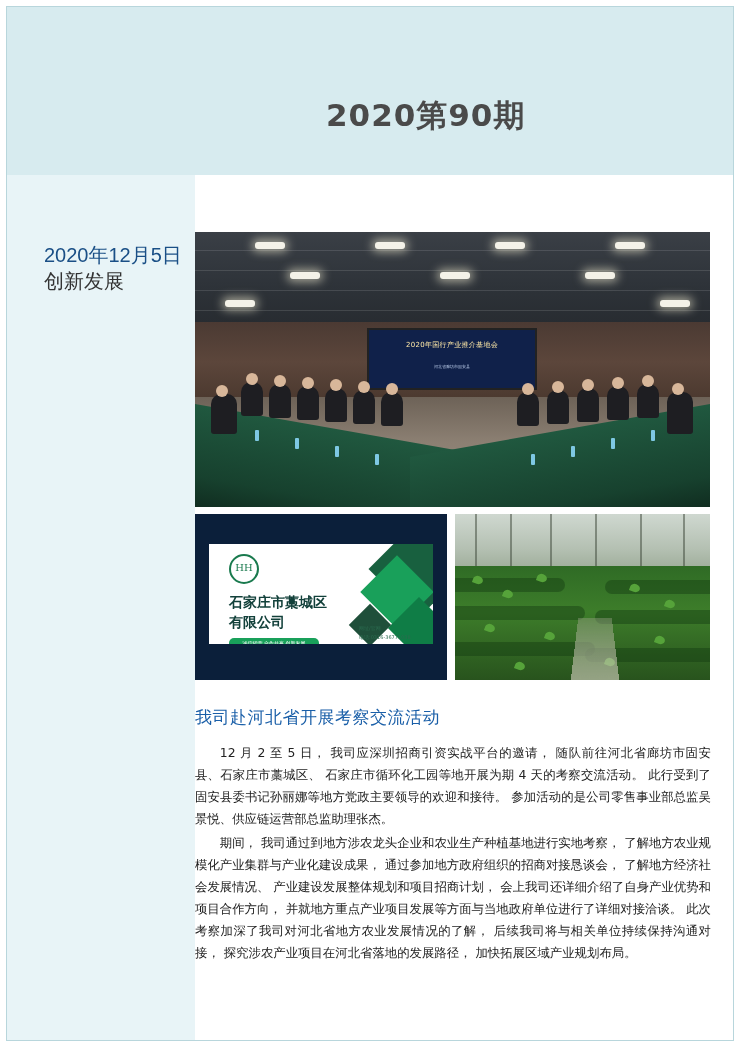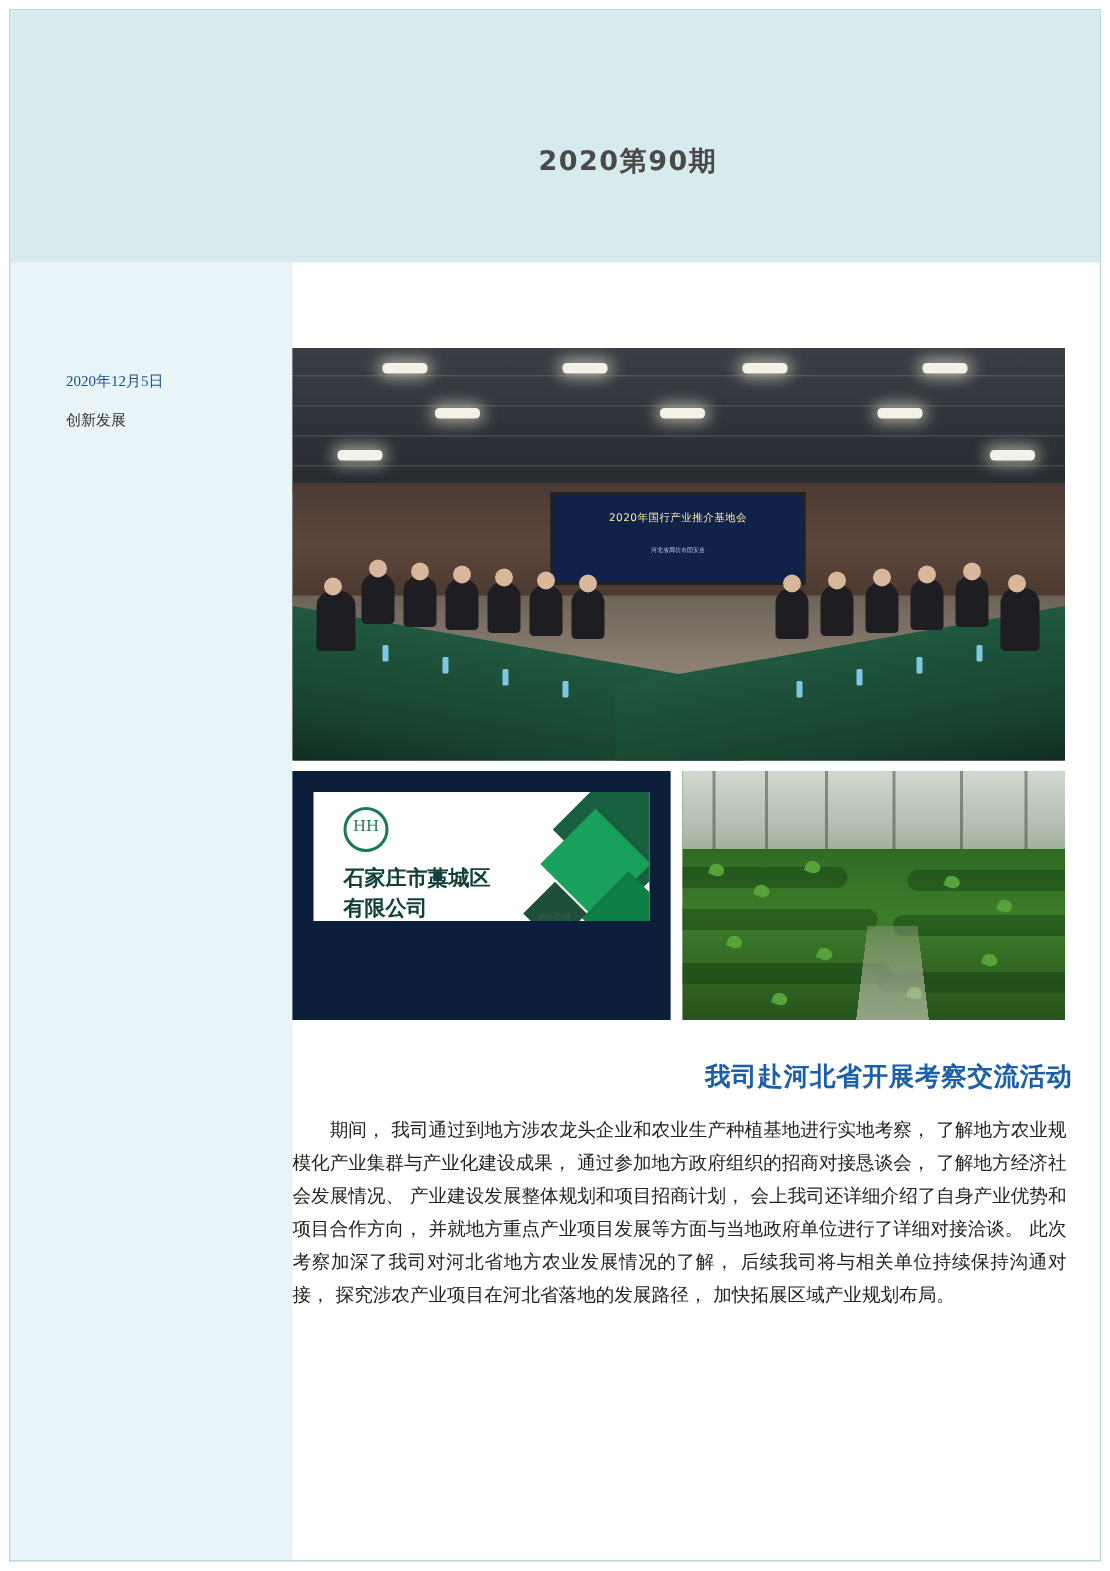--- a/index.html
+++ b/index.html
@@ -45,24 +45,24 @@
     top: 52px;
     font-family: "DejaVu Sans", sans-serif;
     font-size: 48px;
     font-weight: bold;
     letter-spacing: 2px;
     color: #3b3b3b;
     line-height: 1;
   }
   .masthead-issue {
     position: absolute;
-    left: 352px;
+    left: 319px;
     top: 88px;
     font-family: "DejaVu Sans", sans-serif;
-    font-size: 18px;
+    font-size: 31px;
     font-weight: bold;
     color: #4a4a4a;
     letter-spacing: 1px;
   }
   
   .left-band {
     position: absolute;
     left: 7px;
     top: 175px;
     width: 726px;
@@ -76,22 +76,22 @@
     width: 538px;
     height: 865px;
     background: #ffffff;
   }
   .date-block {
     position: absolute;
     left: 44px;
     top: 242px;
     width: 140px;
     color: #1a4f86;
-    font-family: Liberation Serif, serif;
-    font-size: 10px;
+    font-family: Liberation Sans, sans-serif;
+    font-size: 20px;
     line-height: 26px;
   }
   .date-block .dep {
     color: #333333;
   }
   
   .photo-main {
     position: absolute;
     left: 195px;
     top: 232px;
@@ -174,21 +174,21 @@
   }
   .mp-bottle {
     position: absolute; width: 4px; height: 11px; background: #7ec8e3; border-radius: 1px;
   }
   
   .sl-bg {
     position: absolute; left: 0; top: 0; width: 100%; height: 100%;
     background: #0b1f3a;
   }
   .sl-screen {
-    position: absolute; left: 14px; top: 14px; width: 224px; height: 86px;
+    position: absolute; left: 14px; top: 30px; width: 224px; height: 100px;
     background: #ffffff;
     overflow: hidden;
   }
   .sl-logo {
     position: absolute; left: 20px; top: 10px; width: 26px; height: 26px;
     border: 2px solid #1a7a4e; border-radius: 50%;
     color: #1a7a4e; font-size: 10px; text-align: center; line-height: 24px;
     font-family: "DejaVu Serif", serif;
   }
   .sl-title {
@@ -236,23 +236,22 @@
   }
   
   .article-title {
     position: absolute;
     left: 195px;
     top: 706px;
     width: 520px;
     color: #1a5fa8;
     font-family: "DejaVu Sans", sans-serif;
     font-size: 17px;
-    font-weight: bold;
+    font-weight: normal;
     letter-spacing: 0.5px;
-    text-align: right;
   }
   .article-body {
     position: absolute;
     left: 195px;
     top: 742px;
     width: 516px;
     color: #222222;
     font-family: "DejaVu Sans", sans-serif;
     font-size: 12.4px;
     line-height: 22px;
@@ -377,15 +376,16 @@
       <div class="gh-leaf" style="left:90px; top:66px;"></div>
       <div class="gh-leaf" style="left:200px; top:70px;"></div>
       <div class="gh-leaf" style="left:150px; top:92px;"></div>
       <div class="gh-leaf" style="left:60px; top:96px;"></div>
       <div class="gh-path"></div>
     </div>
   </div>
 
   <div class="article-title">我司赴河北省开展考察交流活动</div>
   <div class="article-body">
+    <p>12 月 2 至 5 日， 我司应深圳招商引资实战平台的邀请， 随队前往河北省廊坊市固安县、石家庄市藁城区、 石家庄市循环化工园等地开展为期 4 天的考察交流活动。 此行受到了固安县委书记孙丽娜等地方党政主要领导的欢迎和接待。 参加活动的是公司零售事业部总监吴景悦、供应链运营部总监助理张杰。</p>
     <p>期间， 我司通过到地方涉农龙头企业和农业生产种植基地进行实地考察， 了解地方农业规模化产业集群与产业化建设成果， 通过参加地方政府组织的招商对接恳谈会， 了解地方经济社会发展情况、 产业建设发展整体规划和项目招商计划， 会上我司还详细介绍了自身产业优势和项目合作方向， 并就地方重点产业项目发展等方面与当地政府单位进行了详细对接洽谈。 此次考察加深了我司对河北省地方农业发展情况的了解， 后续我司将与相关单位持续保持沟通对接， 探究涉农产业项目在河北省落地的发展路径， 加快拓展区域产业规划布局。</p>
   </div>
 </div>
 
 </body></html>

